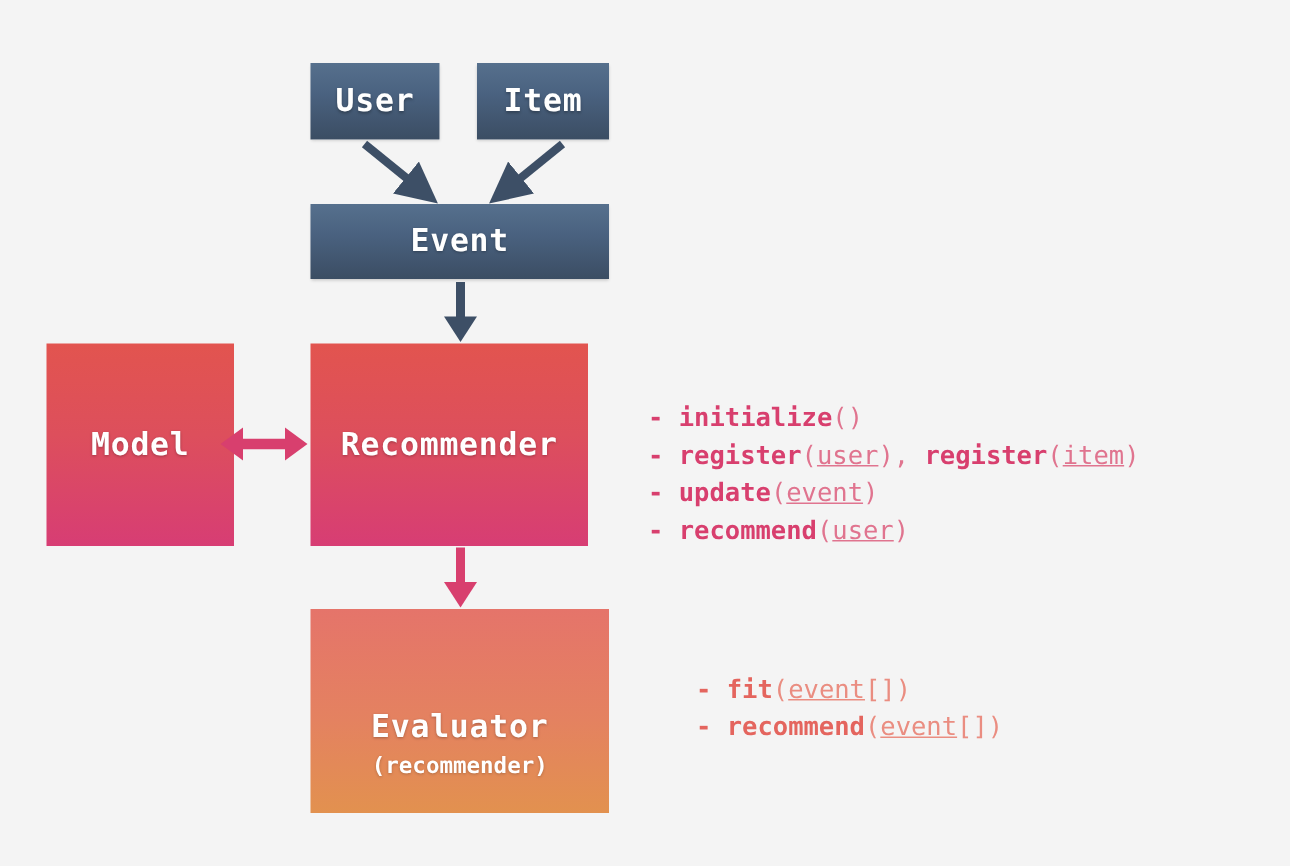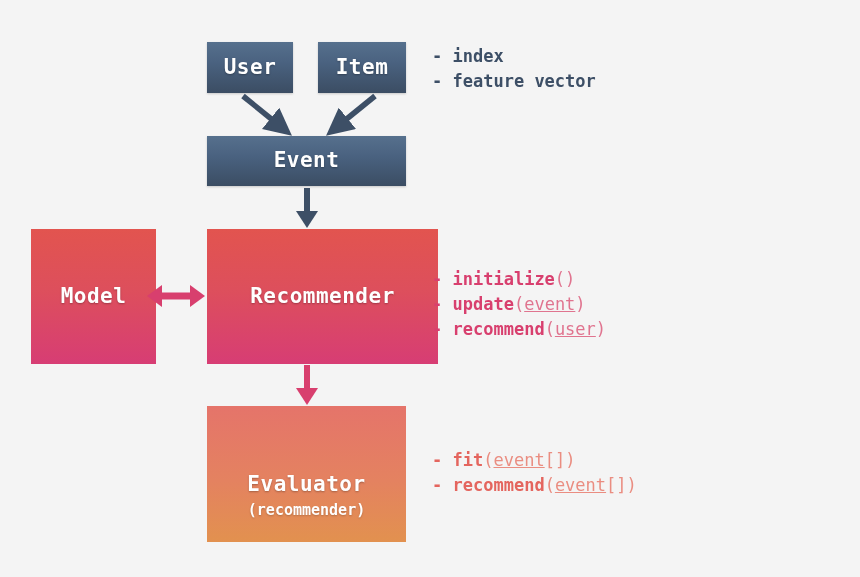--- a/index.html
+++ b/index.html
@@ -54,21 +54,21 @@
     background: linear-gradient(to bottom, #e2544f 0%, #dd4f5c 45%, #d73d74 100%);
   }
   .box-orange {
     background: linear-gradient(to bottom, #e5746a 0%, #e48260 55%, #e2914f 100%);
   }
 
   #box-user  { left: 207px; top: 42px;  width: 86px;  height: 51px; }
   #box-item  { left: 318px; top: 42px;  width: 88px;  height: 51px; }
   #box-event { left: 207px; top: 136px; width: 199px; height: 50px; }
   #box-model { left: 31px;  top: 229px; width: 125px; height: 135px; }
-  #box-recommender { left: 207px; top: 229px; width: 231px; height: 135px; }
+  #box-recommender { left: 207px; top: 229px; width: 185px; height: 135px; }
   #box-evaluator   { left: 207px; top: 406px; width: 199px; height: 136px; }
 
   #box-user .box-title, #box-item .box-title { font-size: 21px; }
   #box-event .box-title { font-size: 21px; }
   #box-model .box-title { font-size: 21px; }
   #box-recommender .box-title { font-size: 21px; }
   #box-evaluator .box-title { font-size: 21px; margin-top: 44px; }
   #box-evaluator .box-sub { font-size: 15px; }
 
   
@@ -96,21 +96,21 @@
   .annot .paren { font-weight: normal; }
   .annot .param {
     font-weight: normal;
     text-decoration: underline;
   }
 
   .annot-navy { color: #3d4f66; }
   .annot-crimson { color: #d83f6e; }
   .annot-crimson .paren { color: #e0748f; }
   .annot-crimson .param { color: #e0748f; }
-  .annot-salmon { color: #e4655e; }
+  .annot-salmon { color: #e4655e; margin-left: 32px; }
   .annot-salmon .paren { color: #ea8d81; }
   .annot-salmon .param { color: #ea8d81; }
 
   #annot-useritem   { left: 432px; top: 44px; }
   #annot-event      { left: 432px; top: 149px; }
   #annot-recommender{ left: 432px; top: 267px; }
   #annot-evaluator  { left: 432px; top: 448px; }
 </style>
 </head>
 <body>
@@ -169,39 +169,33 @@
     <line x1="13" y1="15" x2="47" y2="15" stroke="#d83f6e" stroke-width="7"></line>
     <path d="M16,4 L16,26 L1,15 z" fill="#d83f6e"></path>
     <path d="M44,4 L44,26 L59,15 z" fill="#d83f6e"></path>
   </svg>
 
   <svg class="arrow-svg" id="arrow-recommender-evaluator" viewBox="0 0 32 43">
     <line x1="16" y1="1" x2="16" y2="26" stroke="#d83f6e" stroke-width="6"></line>
     <path d="M5,24 L27,24 L16,41 z" fill="#d83f6e"></path>
   </svg>
 
-  <div class="annot annot-navy" id="annot-useritem">
-    <span class="line">
-      <span class="dash">-</span>
-      <span class="name">index</span>
-    </span>
-    <span class="line">
-      <span class="dash">-</span>
-      <span class="name">feature vector</span>
-    </span>
-  </div>
 
 
   <div class="annot annot-crimson" id="annot-recommender">
     <span class="line">
       <span class="dash">-</span>
       <span class="name">initialize</span><span class="paren">(</span><span class="paren">)</span>
     </span>
     <span class="line">
       <span class="dash">-</span>
+      <span class="name">register</span><span class="paren">(</span><span class="param">user</span><span class="paren">)</span><span class="paren">, </span><span class="name">register</span><span class="paren">(</span><span class="param">item</span><span class="paren">)</span>
+    </span>
+    <span class="line">
+      <span class="dash">-</span>
       <span class="name">update</span><span class="paren">(</span><span class="param">event</span><span class="paren">)</span>
     </span>
     <span class="line">
       <span class="dash">-</span>
       <span class="name">recommend</span><span class="paren">(</span><span class="param">user</span><span class="paren">)</span>
     </span>
   </div>
 
   <div class="annot annot-salmon" id="annot-evaluator">
     <span class="line">

